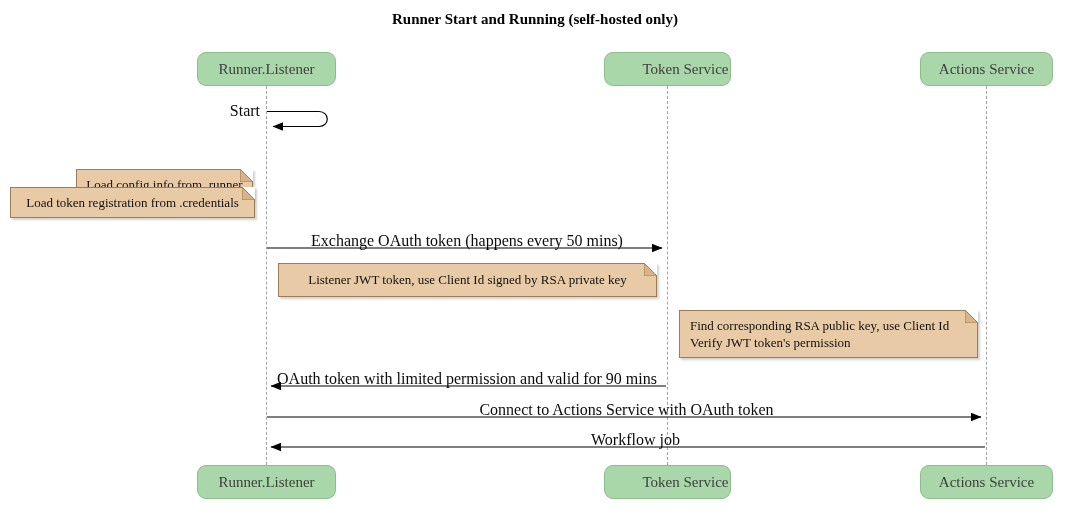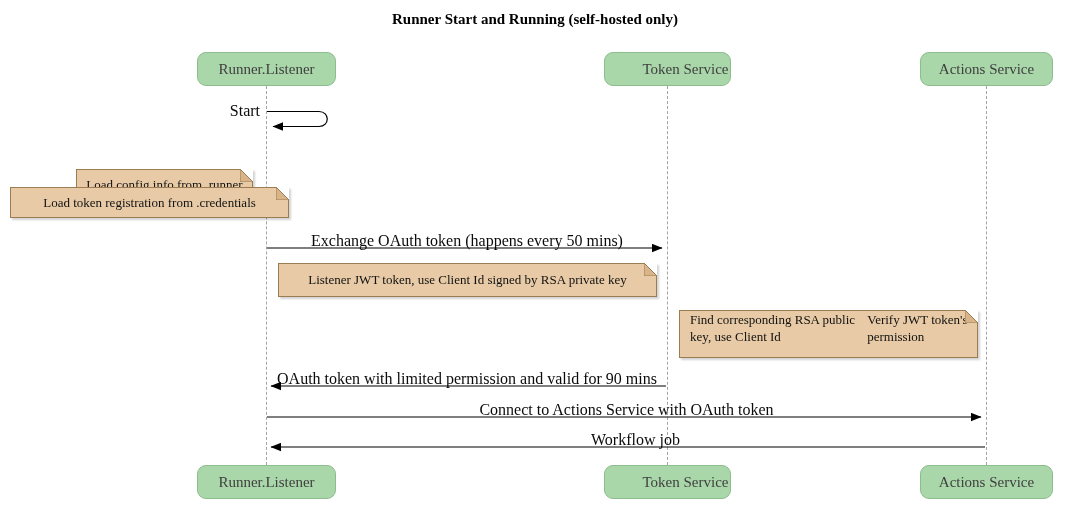--- a/index.html
+++ b/index.html
@@ -56,25 +56,25 @@
     align-items: center;
     justify-content: center;
     text-align: center;
   }
   .note .fold {
     position: absolute;
     top: -1px; right: -1px;
     width: 13px; height: 13px;
   }
   .note-a { left: 76px;  top: 141px; width: 177px; height: 31px; margin-top: 28px; }
-  .note-b { left: 10px;  top: 187px; width: 279px; height: 31px; }
+  .note-b { left: 10px;  top: 187px; width: 245px; height: 31px; }
   .note-c { left: 278px; top: 263px; width: 379px; height: 34px; }
   .note-d {
     left: 679px; top: 310px; width: 299px; height: 48px;
-    flex-direction: row;
+    flex-direction: column;
     align-items: flex-start;
     justify-content: center;
     text-align: left;
     padding-left: 10px;
     line-height: 17px;
   }
   .msg-label {
     position: absolute;
     font-size: 16px;
     color: #0b0b0b;

